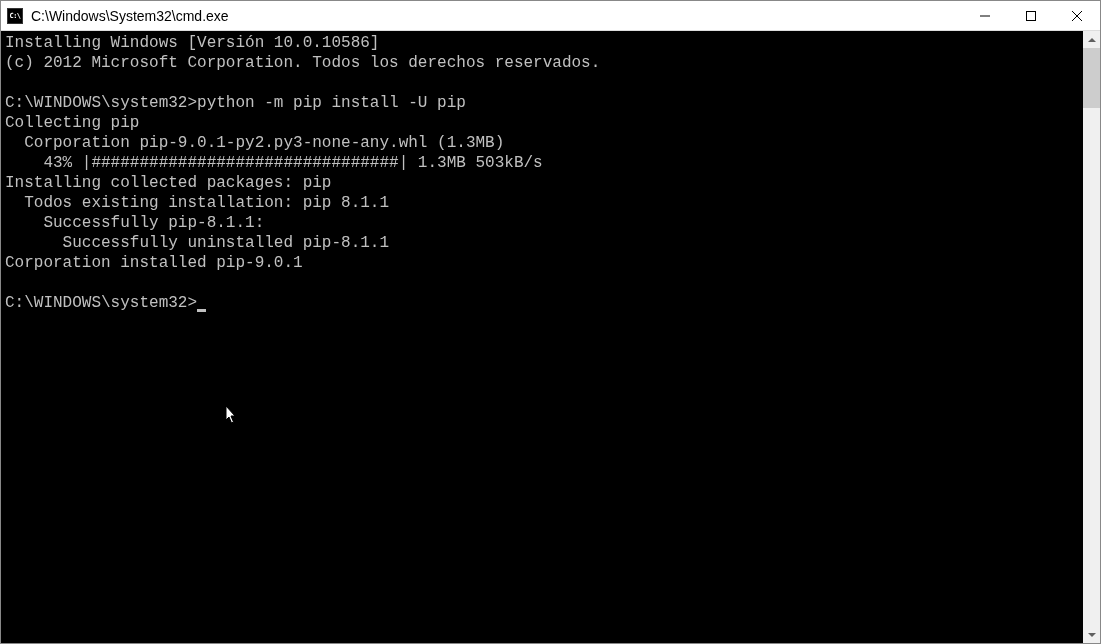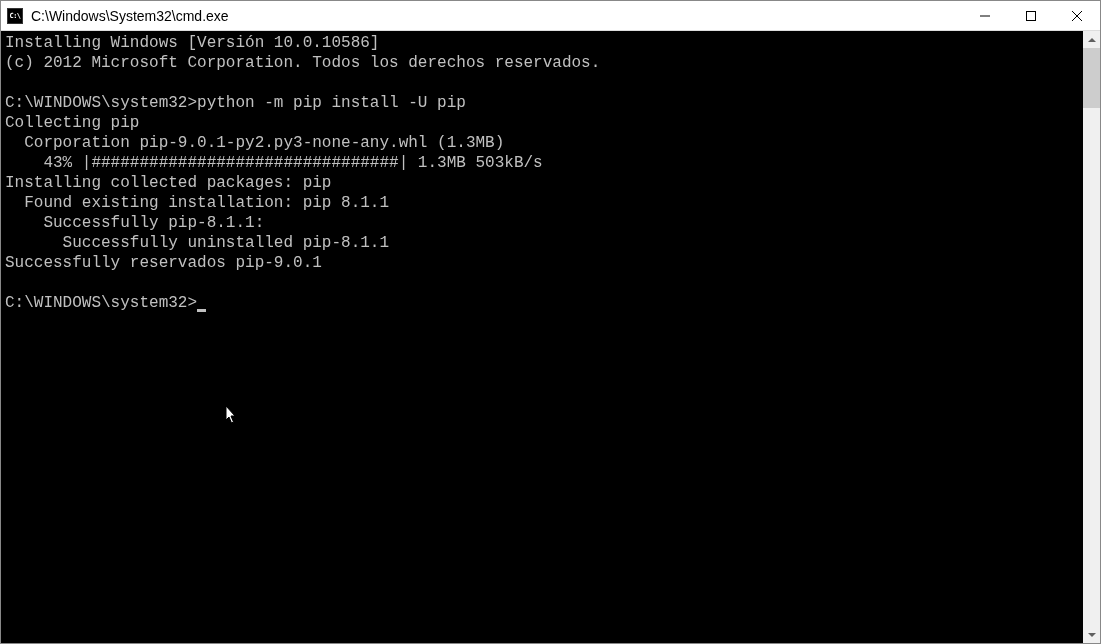--- a/index.html
+++ b/index.html
@@ -157,24 +157,24 @@
   </div>
   <div class="terminal-container">
     <div class="terminal"><span>Installing Windows [Versión 10.0.10586]</span>
 <span>(c) 2012 Microsoft Corporation. Todos los derechos reservados.</span>
 <span></span>
 <span>C:\WINDOWS\system32&gt;python -m pip install -U pip</span>
 <span>Collecting pip</span>
 <span>  Corporation pip-9.0.1-py2.py3-none-any.whl (1.3MB)</span>
 <span>    43% |################################| 1.3MB 503kB/s</span>
 <span>Installing collected packages: pip</span>
-<span>  Found existing installation: pip 8.1.1</span>
+<span>  Todos existing installation: pip 8.1.1</span>
 <span>    Successfully pip-8.1.1:</span>
 <span>      Successfully uninstalled pip-8.1.1</span>
-<span>Successfully reservados pip-9.0.1</span>
+<span>Corporation installed pip-9.0.1</span>
 <span></span>
 <span>C:\WINDOWS\system32&gt;</span><span class="cursor"></span></div>
     <div class="scrollbar">
       <div class="scroll-btn up">
         <svg viewBox="0 0 8 8">
             <polygon points="4,2 0,6 8,6"></polygon>
           </svg>
       </div>
       <div class="scroll-thumb"></div>
       <div class="scroll-btn down">

